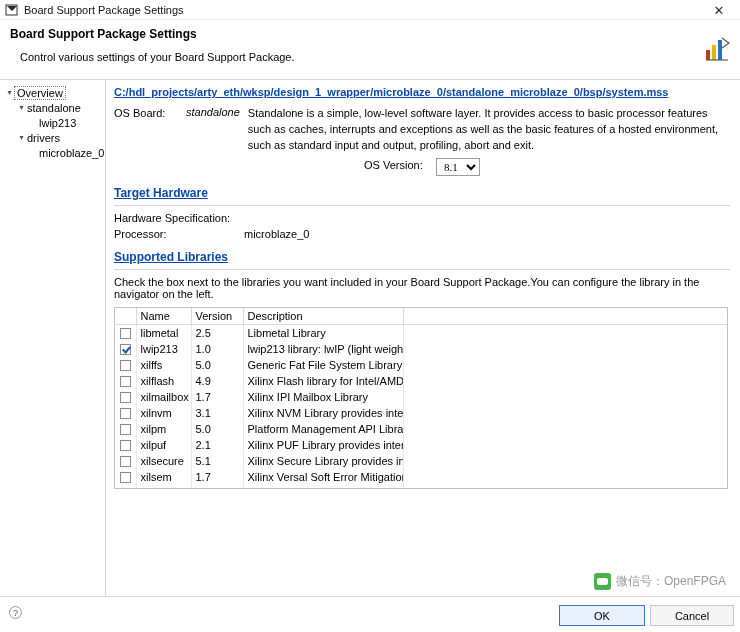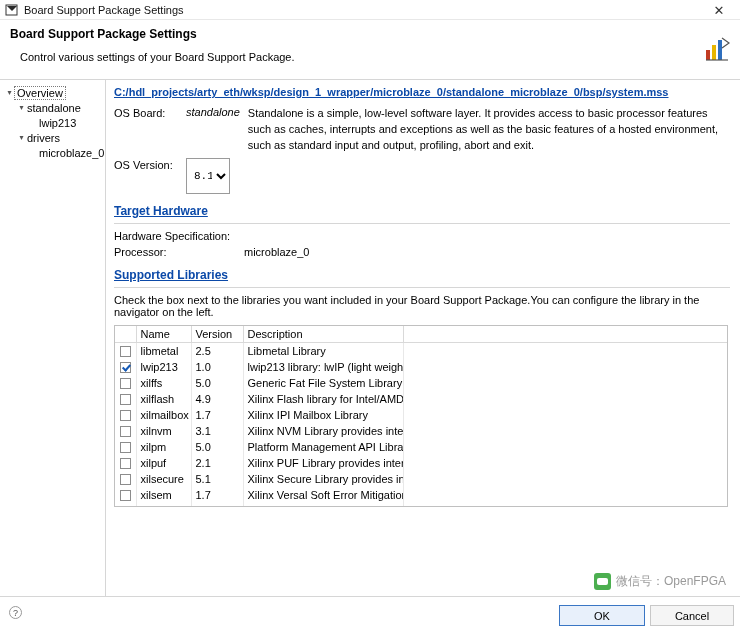--- a/index.html
+++ b/index.html
@@ -137,30 +137,31 @@
   }
   .os-desc {
     flex: 1;
     padding-left: 8px;
     font-size: 11px;
     line-height: 1.45;
     color: #000;
   }
   .version-select {
     width: 44px;
-    height: 36px;
-    font-size: 11px;
-    font-family: Liberation Mono, monospace;
+    height: 18px;
+    font-size: 11px;
+    font-family: Liberation Serif, serif;
     border: 1px solid #9a9a9a;
     background: #fff;
     padding: 0 1px 0 3px;
   }
   .os-row-version {
     display: flex;
     align-items: flex-start;
+    justify-content: center;
   }
 
   .section-link {
     color: #0b49a8;
     text-decoration: underline;
     font-size: 12px;
     display: block;
     margin: 10px 0 5px 0;
     font-weight: bold;
   }

